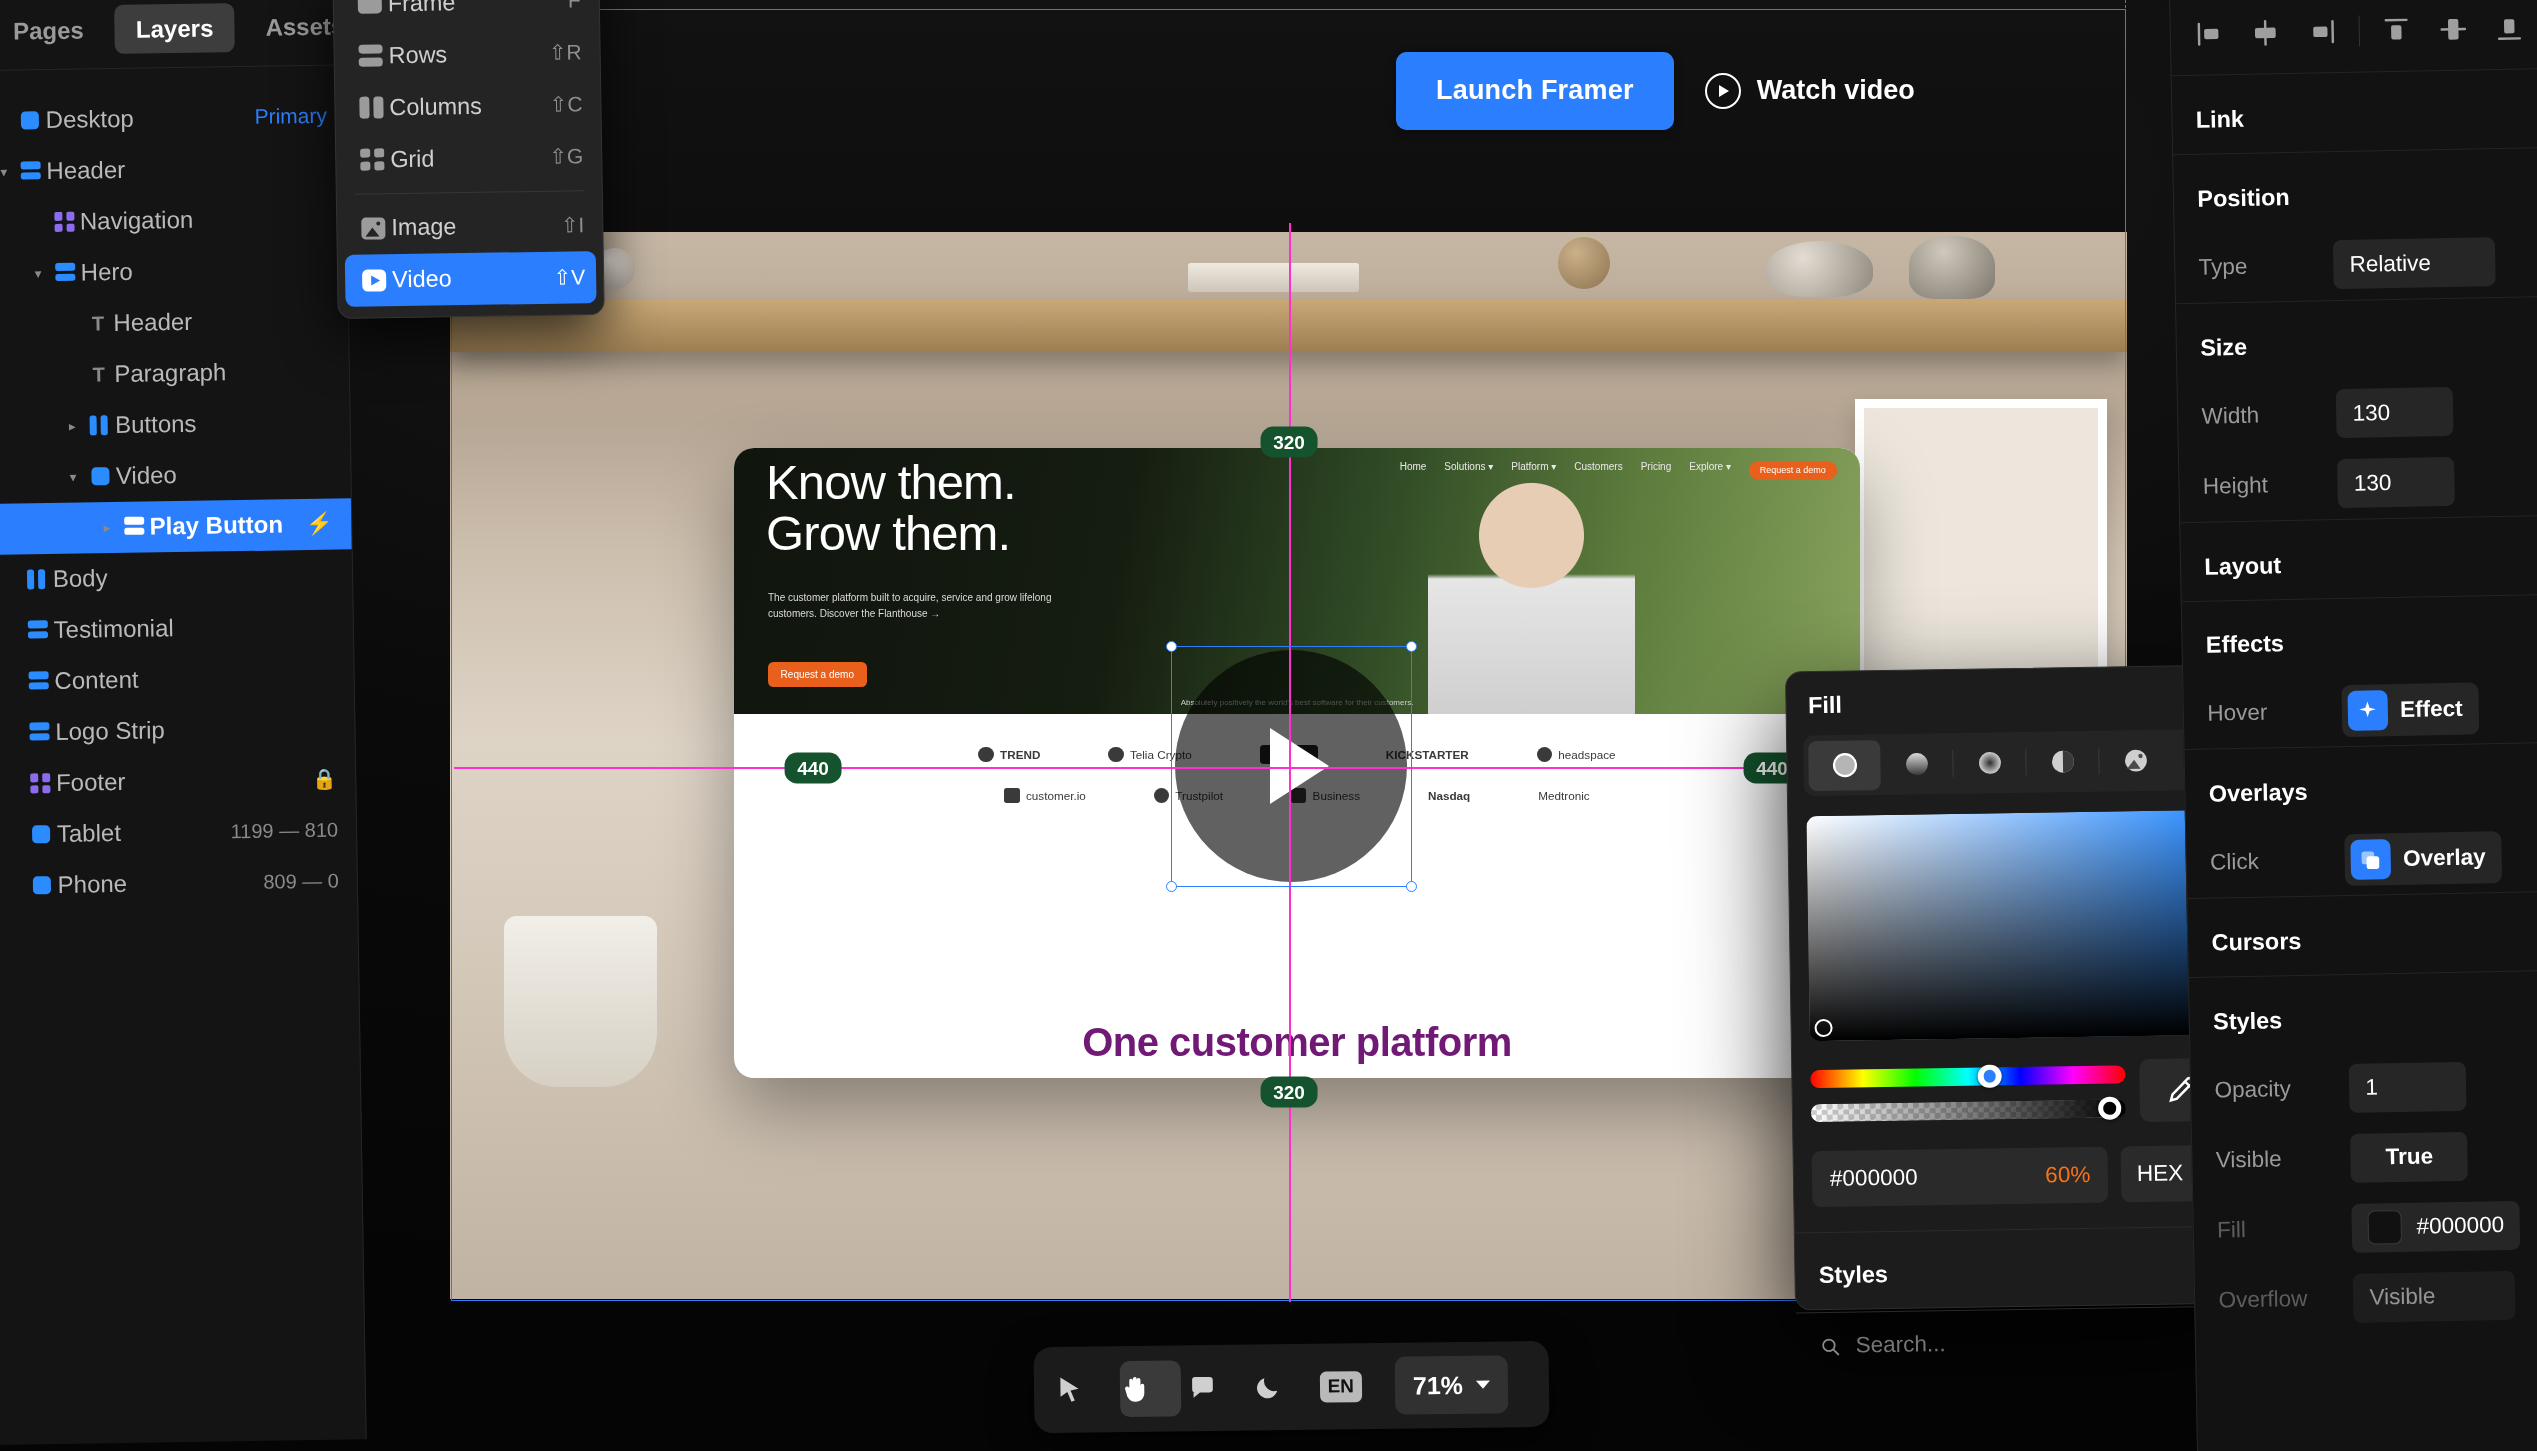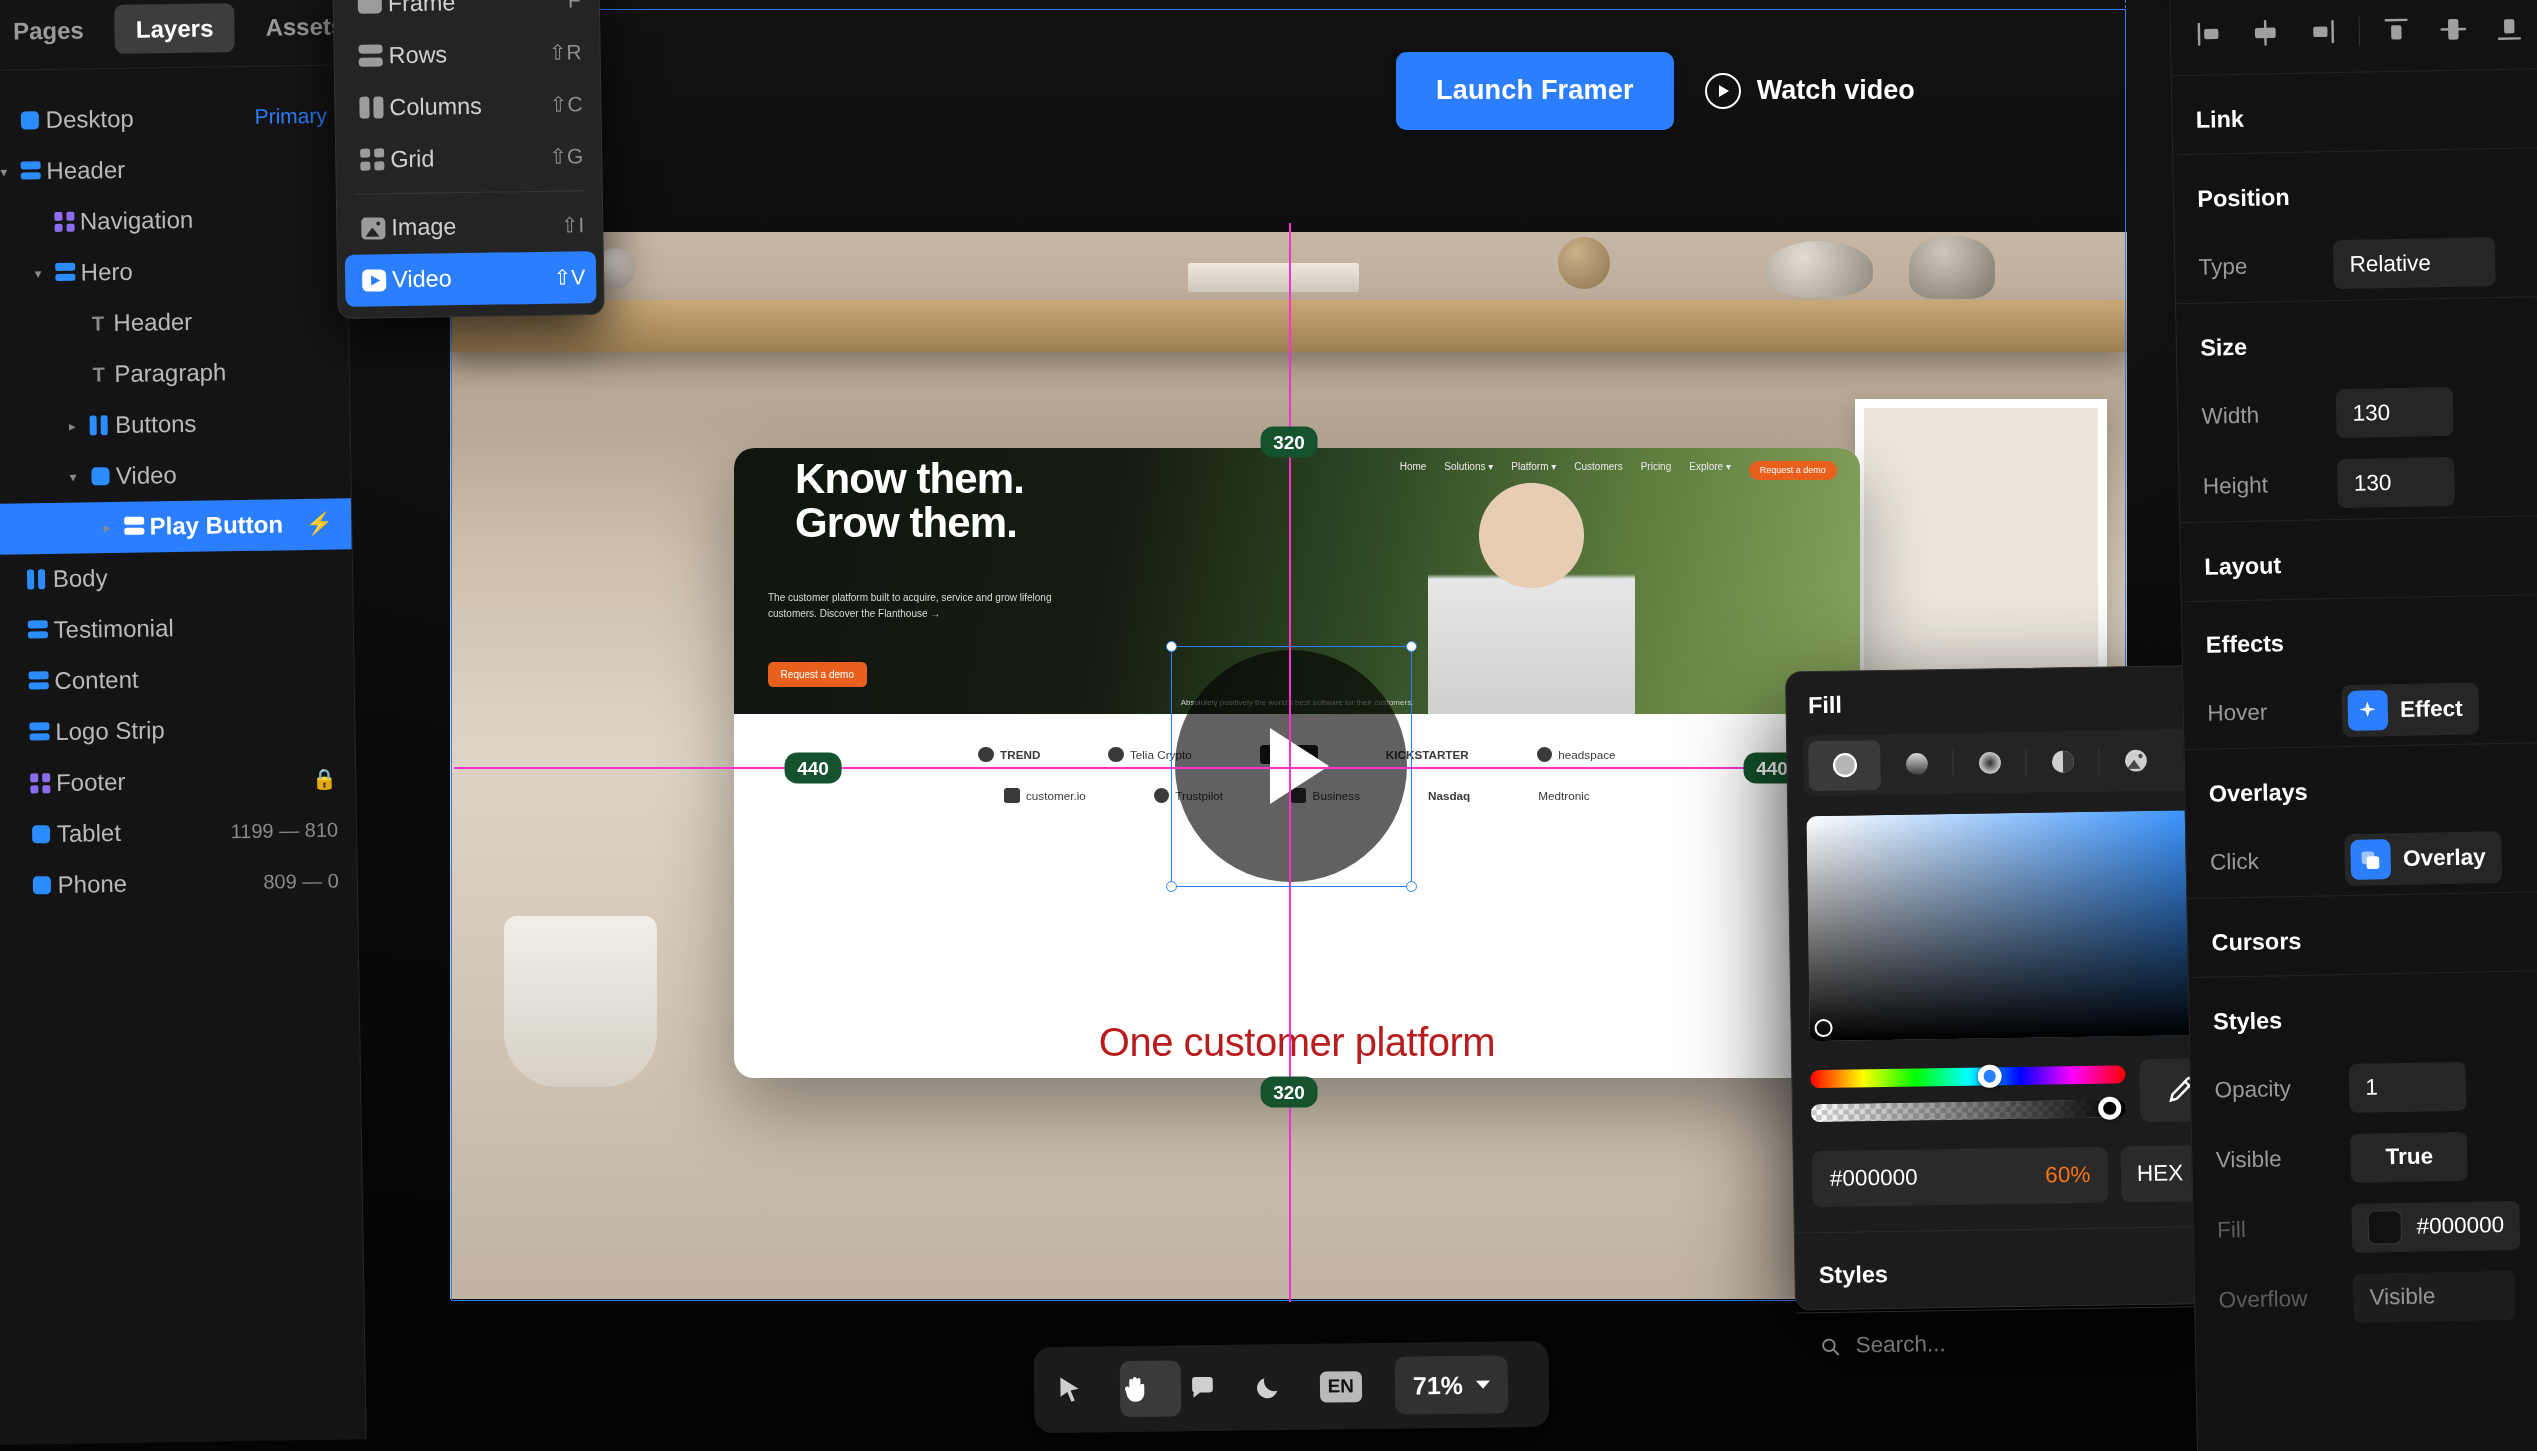--- a/index.html
+++ b/index.html
@@ -64,34 +64,34 @@
     position:absolute; left:284px; top:216px; width:1126px; height:630px;
     background:#fff; border-radius:20px; overflow:hidden;
     box-shadow:0 31px 72px rgba(0,0,0,.35);
   }
   .browser-video {
     position:absolute; left:0; top:0; width:100%; height:266px;
     background:linear-gradient(100deg,#10150e 0%,#151c10 34%,#2f4a25 56%,#5d7c3d 78%,#87a25c 100%);
   }
   .bv-nav { position:absolute; right:23.4px; top:12.6px; display:flex; gap:18px; font-size:10px; color:#e9e9e9; }
   .bv-pill { background:#e8601c; color:#fff; border-radius:18px; padding:4.5px 10.8px; font-size:9px; }
-  .bv-head { position:absolute; left:32px; top:9px; color:#fff; font-weight:700; font-size:42px; line-height:1.04; letter-spacing:-0.9px;margin-left:29px; }
+  .bv-head { position:absolute; left:32px; top:9px; color:#fff; font-weight:400; font-size:49px; line-height:1.04; letter-spacing:-0.9px; }
   .bv-sub { position:absolute; left:34px; top:142px; color:#dcdcdc; font-size:10px; line-height:1.55; width:297px; }
   .bv-btn { position:absolute; left:34px; top:214px; background:#e8601c; color:#fff; font-size:10px; padding:7.2px 12.6px; border-radius:5.4px; }
   .bv-person { position:absolute; right:225px; top:18px; width:207px; height:248px;
     background:radial-gradient(circle at 50% 28%, #e8cdb5 0 52px, transparent 53px),
                linear-gradient(180deg,transparent 108px,#e6e6e6 113px,#cfcfcf 100%); }
   .bv-caption { position:absolute; left:50%; transform:translateX(-50%); bottom:7.2px; color:#cfcfcf; font-size:8px; white-space:nowrap; }
   .logos { position:absolute; left:0; top:297px; width:100%; }
   .logo-row { display:flex; justify-content:center; gap:68px; margin-bottom:23.4px; }
   .logo-item { display:flex; align-items:center; gap:6.3px; color:#3a3a3a; font-size:11.7px; font-weight:700; }
   .logo-mark { width:15.3px;height:15.3px;border-radius:50%;background:#3a3a3a;flex:0 0 auto; }
   .logo-mark.sq { border-radius:2.7px; }
   .logo-pill { background:#222; color:#fff; padding:3.6px 10.8px; border-radius:3.6px; font-size:10.8px; font-weight:700; }
-  .browser-head-txt { position:absolute; left:0; bottom:12.6px; width:100%; text-align:center; color:#b91c1c; font-size:40px; font-weight:400; letter-spacing:-0.5px; }
+  .browser-head-txt { position:absolute; left:0; bottom:12.6px; width:100%; text-align:center; color:#701a75; font-size:40px; font-weight:700; letter-spacing:-0.5px; }
 
   
   .playbtn-wrap { position:absolute; left:1175px; top:650px; width:232px; height:232px; }
   .playbtn {
     position:absolute; inset:0; border-radius:50%;
     background:rgba(0,0,0,.62);
     display:flex;align-items:center;justify-content:center;
   }
   .playbtn i { width:0;height:0;border-left:59px solid #fff;border-top:38px solid transparent;border-bottom:38px solid transparent;margin-left:16px; }
   .sel-box { position:absolute; left:1171px; top:646px; width:241px; height:241px; border:1.8px solid #2b7fff; }

